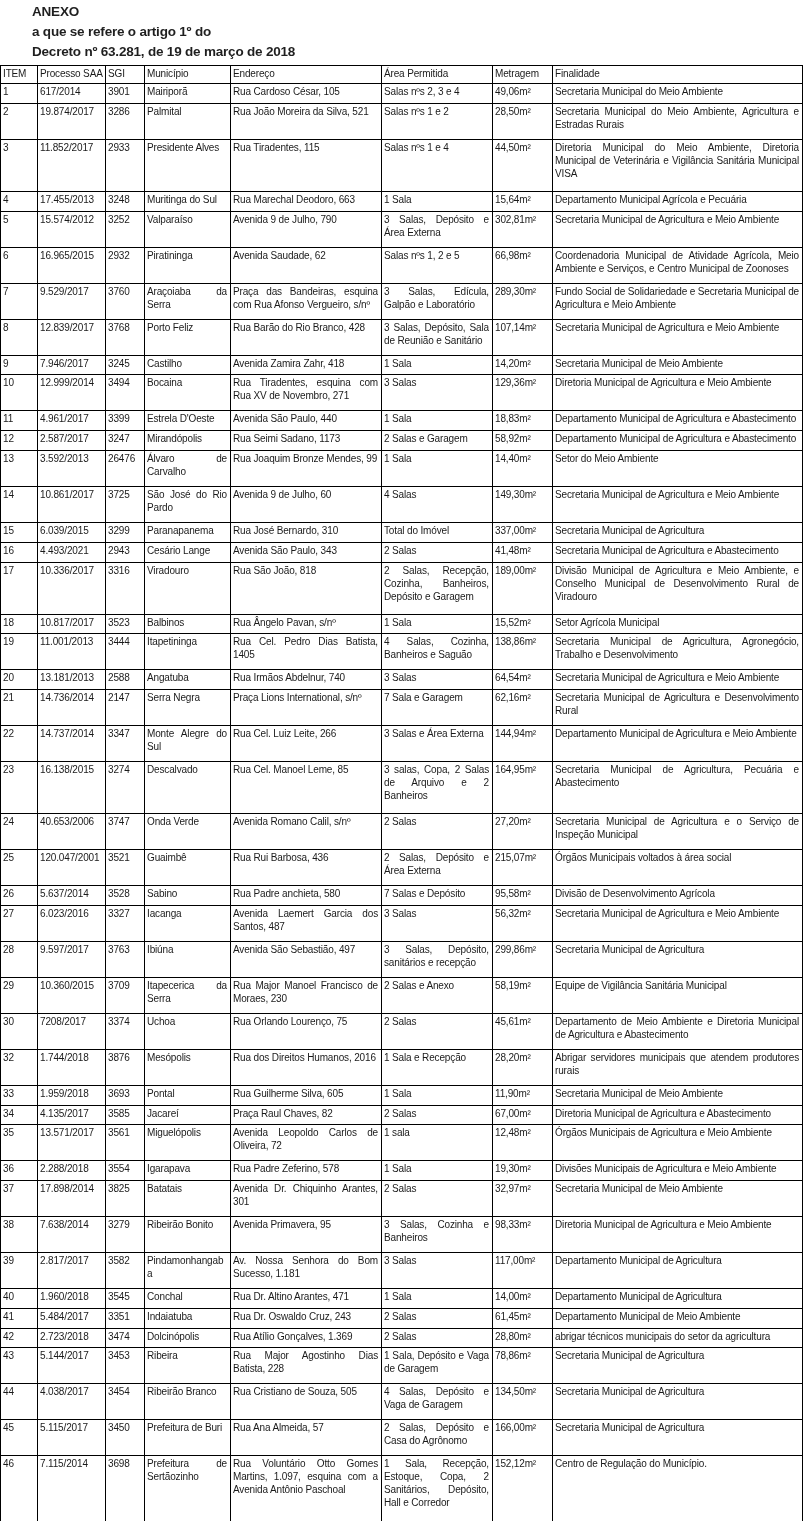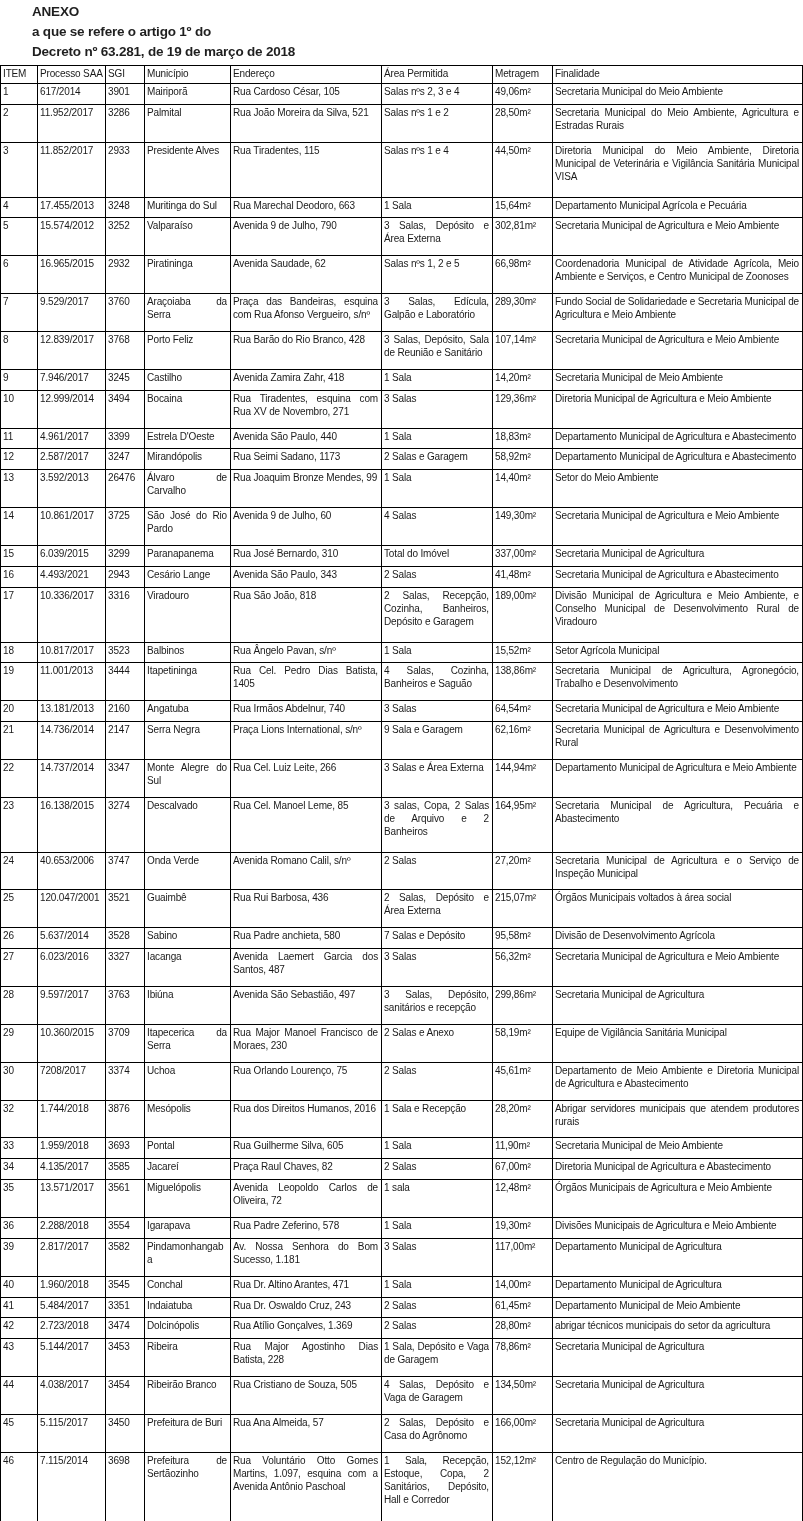--- a/index.html
+++ b/index.html
@@ -92,21 +92,21 @@
         <td class="num">617/2014</td>
         <td class="num">3901</td>
         <td class="j">Mairiporã</td>
         <td class="j">Rua Cardoso César, 105</td>
         <td class="j">Salas nºs 2, 3 e 4</td>
         <td class="j num">49,06m²</td>
         <td class="j">Secretaria Municipal do Meio Ambiente</td>
       </tr>
       <tr>
         <td class="num">2</td>
-        <td class="num">11.952/2017</td>
+        <td class="num">19.874/2017</td>
         <td class="num">3286</td>
         <td class="j">Palmital</td>
         <td class="j">Rua João Moreira da Silva, 521</td>
         <td class="j">Salas nºs 1 e 2</td>
         <td class="j num">28,50m²</td>
         <td class="j">Secretaria Municipal do Meio Ambiente, Agricultura e Estradas Rurais</td>
       </tr>
       <tr>
         <td class="num">3</td>
         <td class="num">11.852/2017</td>
@@ -273,34 +273,34 @@
         <td class="num">3444</td>
         <td class="j">Itapetininga</td>
         <td class="j">Rua Cel. Pedro Dias Batista, 1405</td>
         <td class="j">4 Salas, Cozinha, Banheiros e Saguão</td>
         <td class="j num">138,86m²</td>
         <td class="j">Secretaria Municipal de Agricultura, Agronegócio, Trabalho e Desenvolvimento</td>
       </tr>
       <tr>
         <td class="num">20</td>
         <td class="num">13.181/2013</td>
-        <td class="num">2160</td>
+        <td class="num">2588</td>
         <td class="j">Angatuba</td>
         <td class="j">Rua Irmãos Abdelnur, 740</td>
         <td class="j">3 Salas</td>
         <td class="j num">64,54m²</td>
         <td class="j">Secretaria Municipal de Agricultura e Meio Ambiente</td>
       </tr>
       <tr>
         <td class="num">21</td>
         <td class="num">14.736/2014</td>
         <td class="num">2147</td>
         <td class="j">Serra Negra</td>
         <td class="j">Praça Lions International, s/nº</td>
-        <td class="j">9 Sala e Garagem</td>
+        <td class="j">7 Sala e Garagem</td>
         <td class="j num">62,16m²</td>
         <td class="j">Secretaria Municipal de Agricultura e Desenvolvimento Rural</td>
       </tr>
       <tr>
         <td class="num">22</td>
         <td class="num">14.737/2014</td>
         <td class="num">3347</td>
         <td class="j">Monte Alegre do Sul</td>
         <td class="j">Rua Cel. Luiz Leite, 266</td>
         <td class="j">3 Salas e Área Externa</td>
@@ -431,20 +431,40 @@
         <td class="num">36</td>
         <td class="num">2.288/2018</td>
         <td class="num">3554</td>
         <td class="j">Igarapava</td>
         <td class="j">Rua Padre Zeferino, 578</td>
         <td class="j">1 Sala</td>
         <td class="j num">19,30m²</td>
         <td class="j">Divisões Municipais de Agricultura e Meio Ambiente</td>
       </tr>
       <tr>
+        <td class="num">37</td>
+        <td class="num">17.898/2014</td>
+        <td class="num">3825</td>
+        <td class="j">Batatais</td>
+        <td class="j">Avenida Dr. Chiquinho Arantes, 301</td>
+        <td class="j">2 Salas</td>
+        <td class="j num">32,97m²</td>
+        <td class="j">Secretaria Municipal de Meio Ambiente</td>
+      </tr>
+      <tr>
+        <td class="num">38</td>
+        <td class="num">7.638/2014</td>
+        <td class="num">3279</td>
+        <td class="j">Ribeirão Bonito</td>
+        <td class="j">Avenida Primavera, 95</td>
+        <td class="j">3 Salas, Cozinha e Banheiros</td>
+        <td class="j num">98,33m²</td>
+        <td class="j">Diretoria Municipal de Agricultura e Meio Ambiente</td>
+      </tr>
+      <tr>
         <td class="num">39</td>
         <td class="num">2.817/2017</td>
         <td class="num">3582</td>
         <td class="j">Pindamonhangaba</td>
         <td class="j">Av. Nossa Senhora do Bom Sucesso, 1.181</td>
         <td class="j">3 Salas</td>
         <td class="j num">117,00m²</td>
         <td class="j">Departamento Municipal de Agricultura</td>
       </tr>
       <tr>

